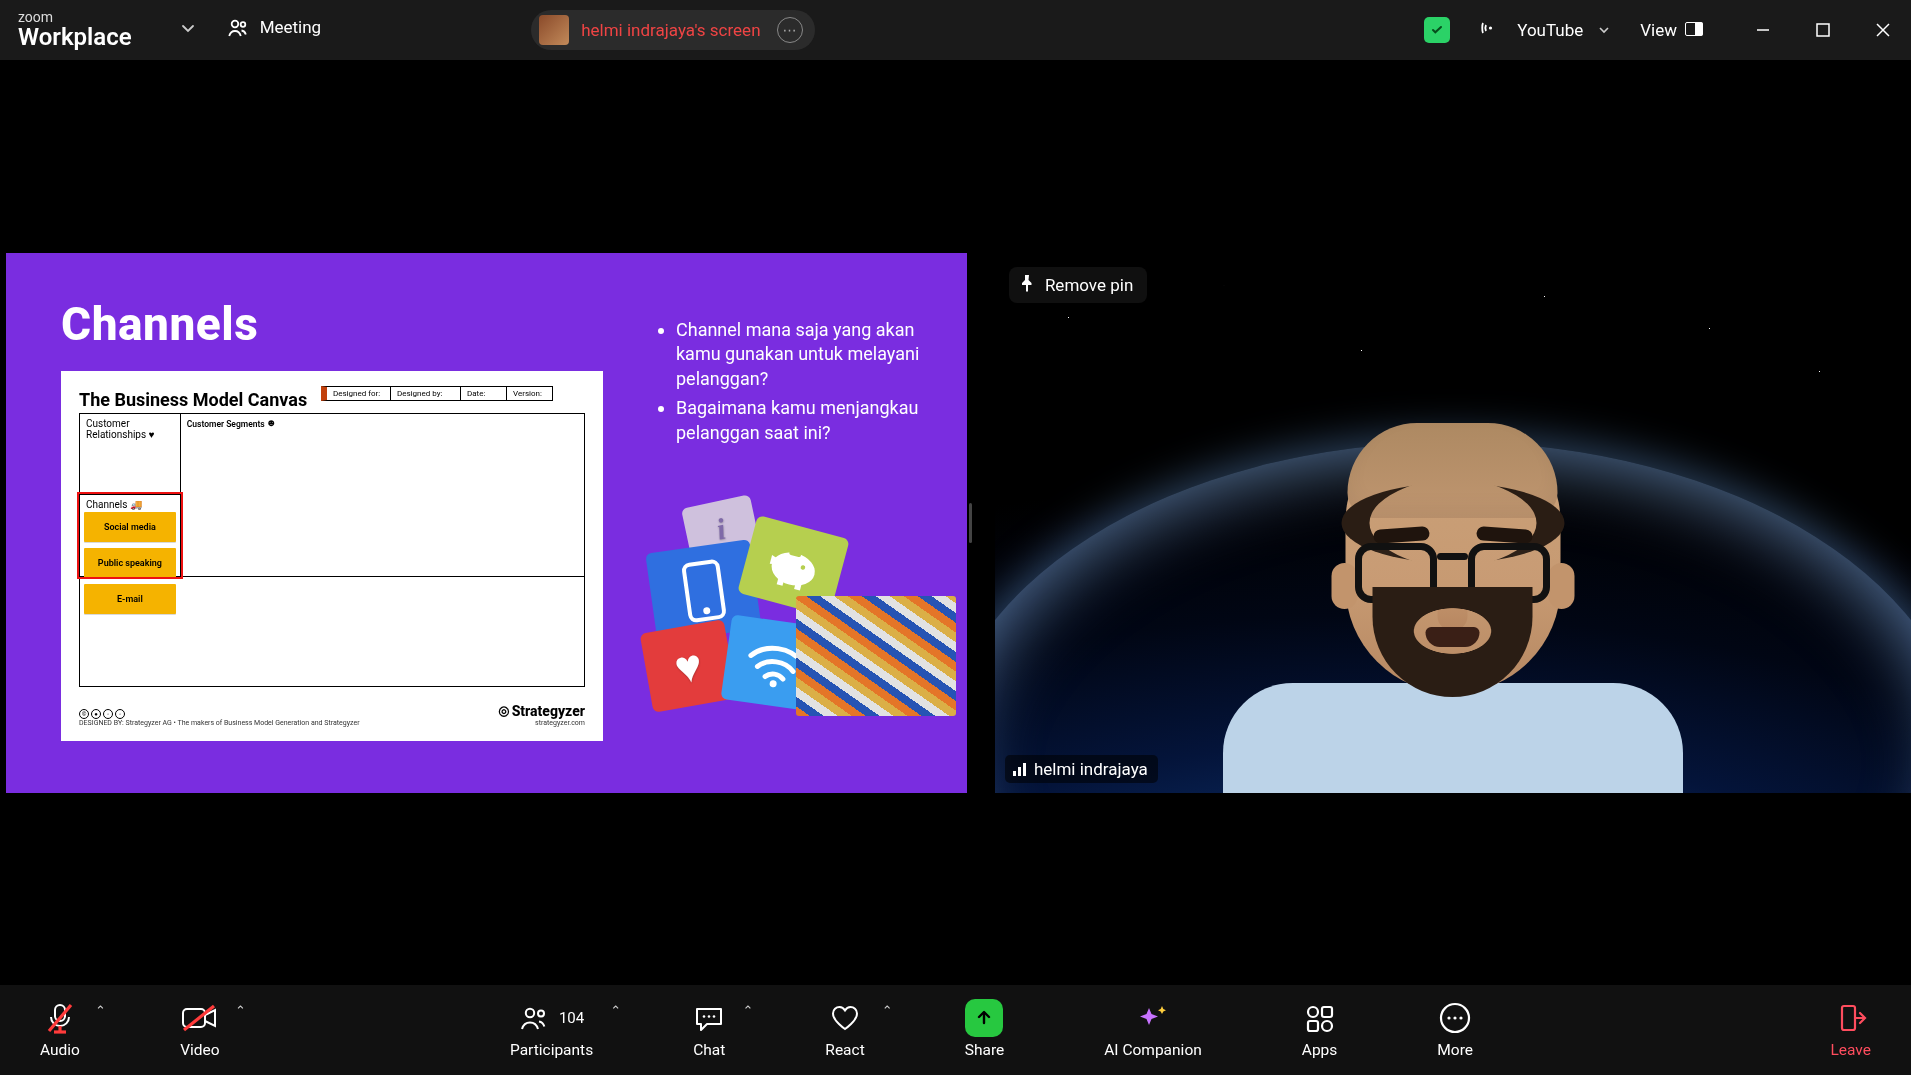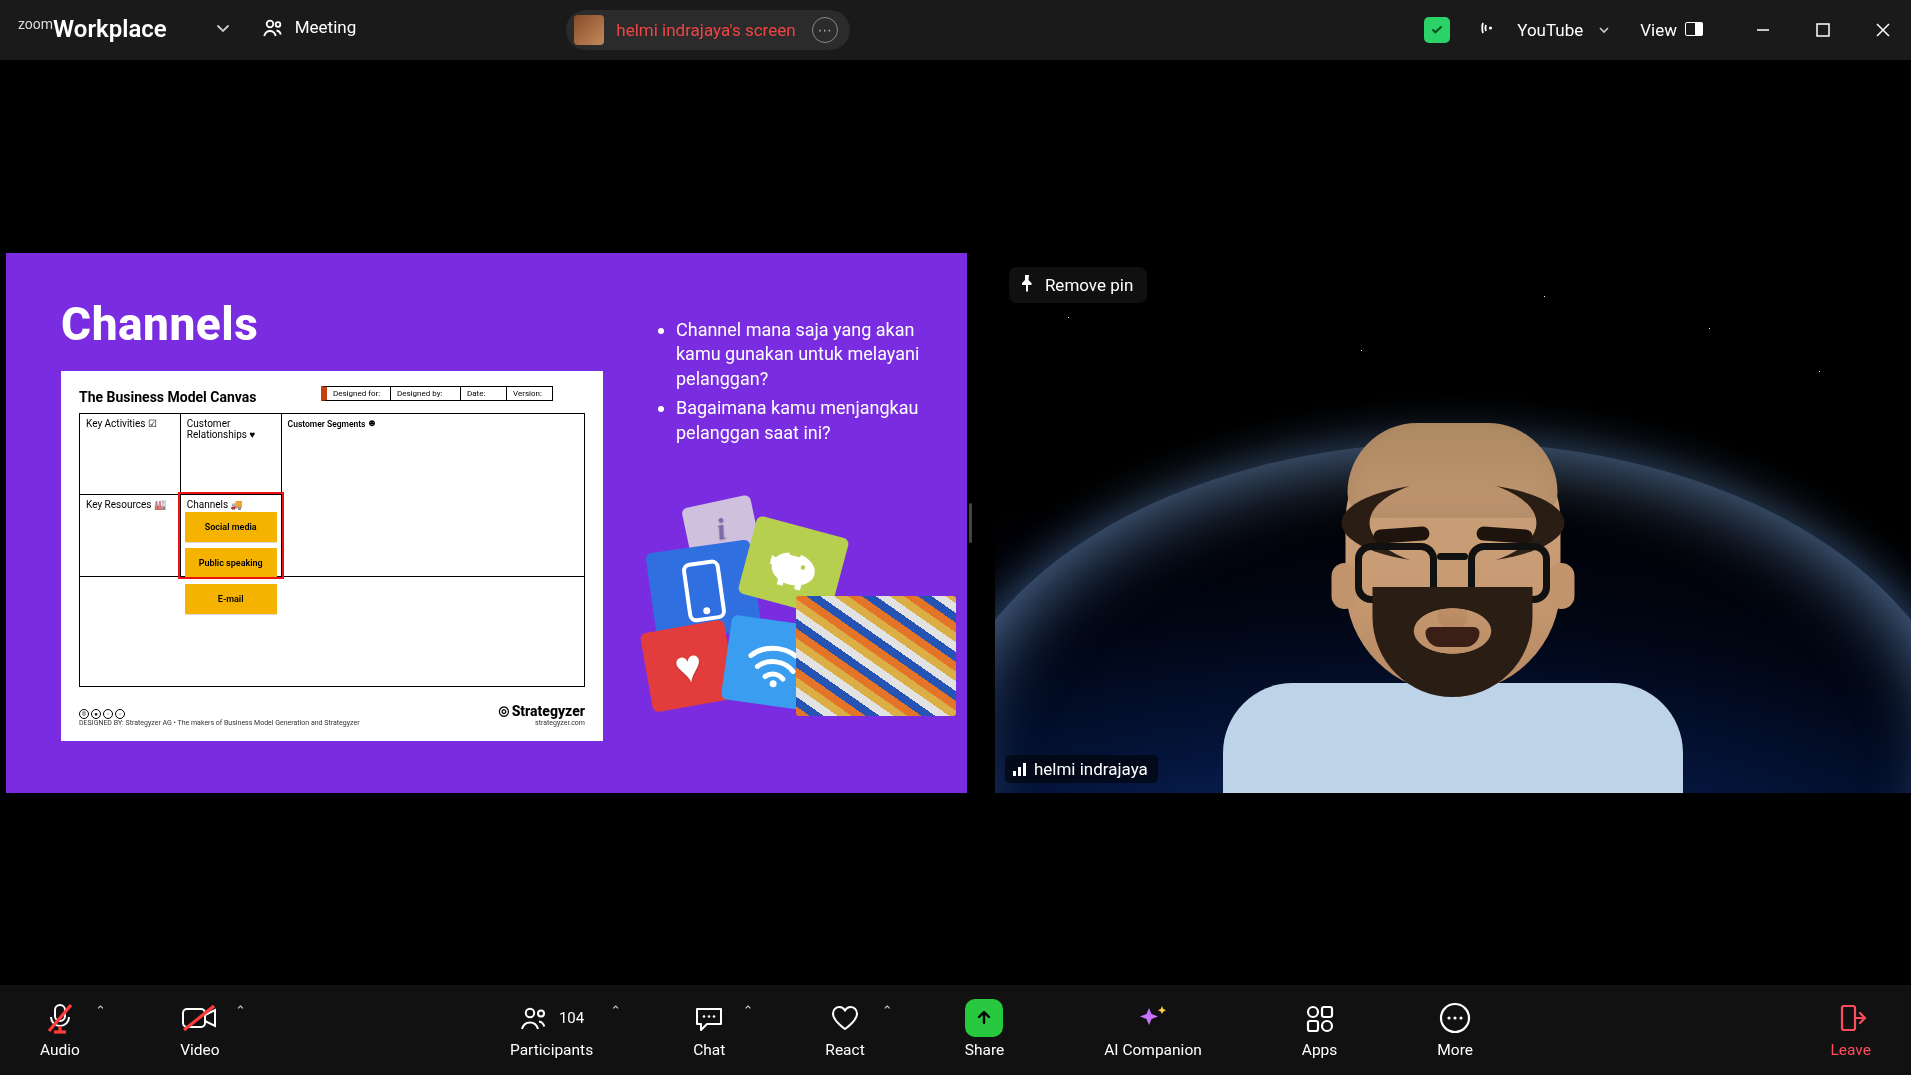--- a/index.html
+++ b/index.html
@@ -1,20 +1,20 @@
 <!DOCTYPE html>
 <html><head>
 <meta charset="utf-8">
 <style>
   * { margin: 0; padding: 0; box-sizing: border-box; font-family: -apple-system, BlinkMacSystemFont, "Segoe UI", Roboto, Helvetica, Arial, sans-serif; }
   body { background: #000; width: 1911px; height: 1075px; overflow: hidden; color: #fff; }
 
   
   .topbar { height: 60px; background: #1a1a1a; display: flex; align-items: center; padding: 0 18px; gap: 18px; }
-  .brand { display: flex; flex-direction: row; justify-content: center; line-height: 1.05; text-align: right; }
+  .brand { display: flex; flex-direction: column; justify-content: center; line-height: 1.05; }
   .brand-zoom { font-size: 14px; color: #ddd; letter-spacing: 0; }
   .brand-workplace { font-size: 24px; font-weight: 600; color: #fff; }
   .brand-chevron { margin-left: 30px; cursor: pointer; }
   .meeting-btn { display: flex; align-items: flex-start; gap: 10px; padding: 6px 12px; cursor: pointer; }
   .meeting-btn .icon { font-size: 18px; }
   .meeting-btn span.label { font-size: 17px; }
 
   .sharing-pill { margin-left: 180px; display: flex; align-items: center; gap: 12px; background: #2b2b2b; border-radius: 22px; padding: 6px 12px 6px 8px; height: 40px; }
   .sharing-pill .avatar { width: 30px; height: 30px; border-radius: 4px; background: linear-gradient(135deg,#8a4a2a,#c28a5a); }
   .sharing-pill .text { font-size: 17px; color: #ef4444; }
@@ -33,21 +33,21 @@
   .main-inner { display:flex; width:100%; align-items:center; }
   .share-pane { width: 965px; height: 540px; margin-left: 6px; display:flex; align-items:center; }
   .pinned-pane { width: 920px; height: 540px; margin-left: 20px; position:relative; }
   .resize-handle { width:8px; display:flex; align-items:center; justify-content:center; }
   .resize-handle .bar { width:3px; height:40px; background:#444; border-radius:2px; margin:1px 0;}
 
   
   .slide { width:100%; height:100%; background:#7a2de0; position:relative; color:#fff; padding: 44px 40px 30px 55px; }
   .slide-title { font-size:46px; font-weight:800; letter-spacing:0.5px; }
   .bmc-card { background:#fff; color:#000; width:542px; height:370px; margin-top:20px; position:relative; font-size:10px; }
-  .bmc-title { position:absolute; top:18px; left:18px; font-weight:700; font-size:14px; }
+  .bmc-title { position:absolute; top:18px; left:18px; font-weight:700; font-size:18px; }
   .bmc-meta { position:absolute; top:15px; left:260px; display:flex; gap:0; }
   .bmc-meta div { border-top:1px solid #000; border-bottom:1px solid #000; border-right:1px solid #000; padding:2px 6px; font-size:8px; width:70px;}
   .bmc-meta div:first-child { border-left:6px solid #c2410c; }
   
   .bmc-grid { position:absolute; top:42px; left:18px; right:18px; bottom:54px; border:1.5px solid #000; }
   .bmc-row1 { display:flex; height:60%; border-bottom:1.5px solid #000;}
   .bmc-row2 { display:flex; height:40%;}
   .bmc-col { border-right:1.5px solid #000; padding:4px 6px; position:relative; }
   .bmc-col:last-child{ border-right:none;}
   .bmc-col .cell-title { font-size:8.5px; font-weight:600; }
@@ -256,30 +256,20 @@
             <div>Designed for:</div>
             <div>Designed by:</div>
             <div style="width:46px">Date:</div>
             <div style="width:46px">Version:</div>
           </div>
 
           <div class="bmc-grid">
             <div class="bmc-row1">
               <div class="bmc-split-col">
                 <div class="bmc-subcell">
-                  <span class="cell-title">Key Activities</span>
-                  <span class="cell-icon">☑</span>
-                </div>
-                <div class="bmc-subcell">
-                  <span class="cell-title">Key Resources</span>
-                  <span class="cell-icon">🏭</span>
-                </div>
-              </div>
-              <div class="bmc-split-col">
-                <div class="bmc-subcell">
                   <span class="cell-title">Customer Relationships</span>
                   <span class="cell-icon">♥</span>
                 </div>
                 <div class="bmc-subcell" style="position:relative">
                   <span class="cell-title">Channels</span>
                   <span class="cell-icon">🚚</span>
                   <div class="sticky-box" style="position:absolute; top:14px; left:0; right:0;">
                     <div class="sticky">Social media</div>
                     <div class="sticky">Public speaking</div>
                     <div class="sticky">E-mail</div>

